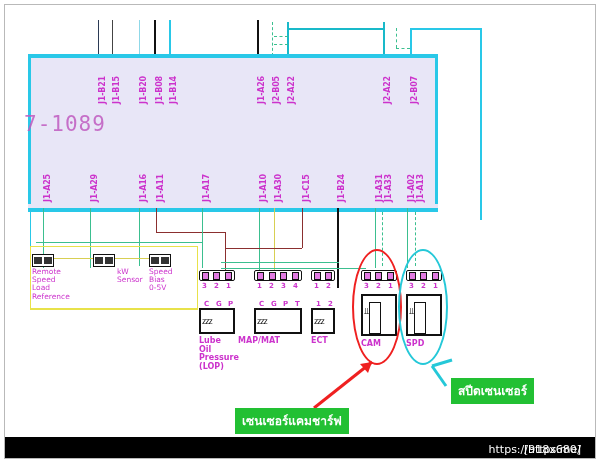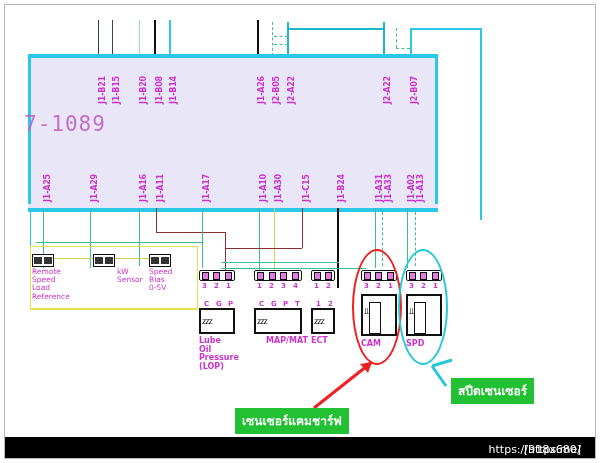--- a/index.html
+++ b/index.html
@@ -206,21 +206,21 @@
         <div class="pinnum" style="left: 251px; top: 276px;">1</div>
         <div class="pinnum" style="left: 263px; top: 276px;">2</div>
         <div class="pinnum" style="left: 275px; top: 276px;">3</div>
         <div class="pinnum" style="left: 287px; top: 276px;">4</div>
         <div class="pinnum" style="left: 253px; top: 294px;">C</div>
         <div class="pinnum" style="left: 265px; top: 294px;">G</div>
         <div class="pinnum" style="left: 277px; top: 294px;">P</div>
         <div class="pinnum" style="left: 289px; top: 294px;">T</div>
         <div class="sensor-box" style="left: 248px; top: 302px; width: 48px; height: 26px;"></div>
         <div class="coil" style="left: 251px; top: 308px;">ⴭⴭⴭ</div>
-        <div class="sname" style="left: 260px; top: 331px;">MAP/MAT</div>
+        <div class="sname" style="left: 232px; top: 331px;">MAP/MAT</div>
         <div class="plug" style="left: 305px; top: 264px; width: 24px; height: 11px;">
           <b></b>
           <b></b>
         </div>
         <div class="pinnum" style="left: 308px; top: 276px;">1</div>
         <div class="pinnum" style="left: 320px; top: 276px;">2</div>
         <div class="pinnum" style="left: 310px; top: 294px;">1</div>
         <div class="pinnum" style="left: 322px; top: 294px;">2</div>
         <div class="sensor-box" style="left: 305px; top: 302px; width: 24px; height: 26px;"></div>
         <div class="coil" style="left: 308px; top: 308px;">ⴭⴭⴭ</div>

